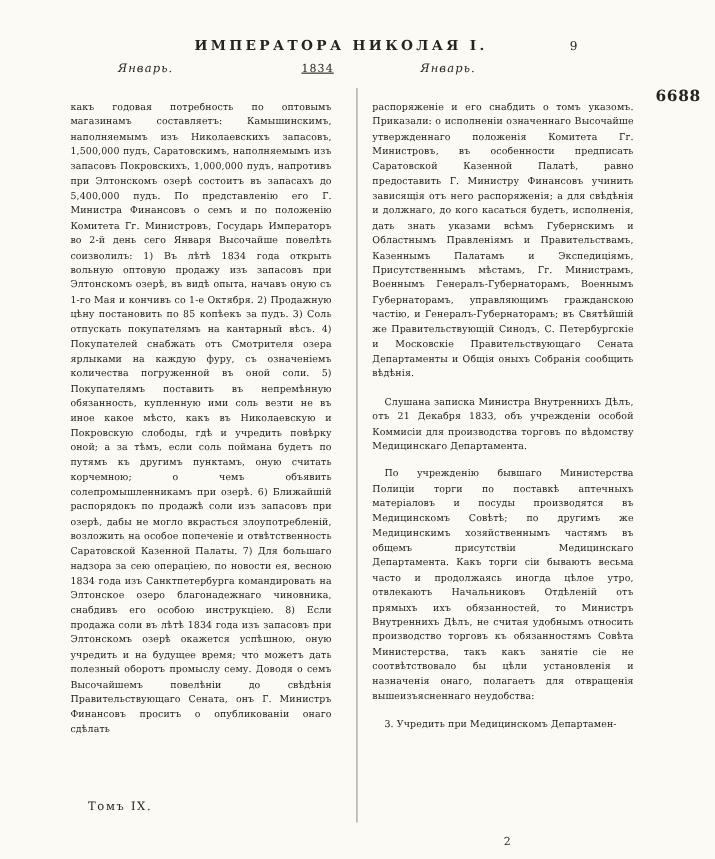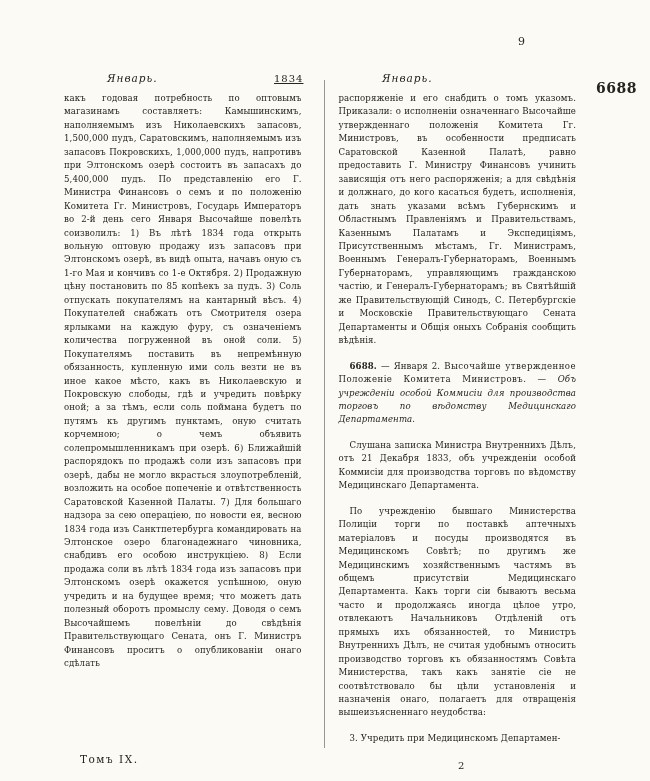--- a/index.html
+++ b/index.html
@@ -17,21 +17,21 @@
     position:absolute;top:33px;left:95px;width:430px;
     text-align:center;
     font-size:12.5px;font-weight:bold;letter-spacing:3px;
     white-space:nowrap;
   }
   .page-number{
     position:absolute;top:35px;left:518px;
     font-size:11px;
   }
   .subheader{
-    position:absolute;top:56px;left:52px;width:540px;height:16px;margin-top:16px;
+    position:absolute;top:56px;left:52px;width:540px;height:16px;
   }
   .month-left{position:absolute;left:55px;top:0;font-style:italic;font-size:10.5px;letter-spacing:1px;}
   .year-center{position:absolute;left:222px;top:1px;font-size:10px;letter-spacing:1px;text-decoration:underline;}
   .month-right{position:absolute;left:330px;top:0;font-style:italic;font-size:10.5px;letter-spacing:1px;}
   .margin-entry-number{
     position:absolute;top:80px;left:596px;
     font-size:14px;font-weight:bold;letter-spacing:.5px;
   }
   .columns{
     position:absolute;top:80px;left:52px;
@@ -49,52 +49,52 @@
   }
   .col-left{padding-right:10px;border-right:1px solid #9b968c;}
   .col-right{padding-left:2px;}
   .col p{margin:12px;}
   .col p.indent{text-indent:11px;}
   .entry-heading{text-indent:11px;margin-top:1px;}
   .entry-number{font-weight:bold;}
   .entry-type{letter-spacing:.45px;}
   .entry-subject{font-style:italic;}
   .footer-volume{
-    position:absolute;top:753px;left:80px;
+    position:absolute;top:727px;left:80px;
     font-size:10.5px;letter-spacing:1.5px;text-align:center;
   }
   .footer-signature{
     position:absolute;top:760px;left:458px;
     font-size:10px;
   }
 </style>
 </head>
 <body>
 
 <div class="page">
 
+  <div class="running-title">ИМПЕРАТОРА НИКОЛАЯ I.</div>
   <div class="page-number">9</div>
 
   <div class="subheader">
     <span class="month-left">Январь.</span>
     <span class="year-center">1834</span>
     <span class="month-right">Январь.</span>
   </div>
 
   <div class="margin-entry-number">6688</div>
 
   <div class="columns">
 
     <div class="col col-left">
       <p>какъ годовая потребность по оптовымъ магазинамъ составляетъ: Камышинскимъ, наполняемымъ изъ Николаевскихъ запасовъ, 1,500,000 пудъ, Саратовскимъ, наполняемымъ изъ запасовъ Покровскихъ, 1,000,000 пудъ, напротивъ при Элтонскомъ озерѣ состоитъ въ запасахъ до 5,400,000 пудъ. По представленію его Г. Министра Финансовъ о семъ и по положенію Комитета Гг. Министровъ, Государь Императоръ во 2-й день сего Января Высочайше повелѣть соизволилъ: 1) Въ лѣтѣ 1834 года открыть вольную оптовую продажу изъ запасовъ при Элтонскомъ озерѣ, въ видѣ опыта, начавъ оную съ 1-го Мая и кончивъ со 1-е Октября. 2) Продажную цѣну постановить по 85 копѣекъ за пудъ. 3) Соль отпускать покупателямъ на кантарный вѣсъ. 4) Покупателей снабжать отъ Смотрителя озера ярлыками на каждую фуру, съ означеніемъ количества погруженной въ оной соли. 5) Покупателямъ поставить въ непремѣнную обязанность, купленную ими соль везти не въ иное какое мѣсто, какъ въ Николаевскую и Покровскую слободы, гдѣ и учредить повѣрку оной; а за тѣмъ, если соль поймана будетъ по путямъ къ другимъ пунктамъ, оную считать корчемною; о чемъ объявить солепромышленникамъ при озерѣ. 6) Ближайшій распорядокъ по продажѣ соли изъ запасовъ при озерѣ, дабы не могло вкрасться злоупотребленій, возложить на особое попеченіе и отвѣтственность Саратовской Казенной Палаты. 7) Для большаго надзора за сею операціею, по новости ея, весною 1834 года изъ Санктпетербурга командировать на Элтонское озеро благонадежнаго чиновника, снабдивъ его особою инструкціею. 8) Если продажа соли въ лѣтѣ 1834 года изъ запасовъ при Элтонскомъ озерѣ окажется успѣшною, оную учредить и на будущее время; что можетъ дать полезный оборотъ промыслу сему. Доводя о семъ Высочайшемъ повелѣніи до свѣдѣнія Правительствующаго Сената, онъ Г. Министръ Финансовъ проситъ о опубликованіи онаго сдѣлать</p>
     </div>
 
     <div class="col col-right">
       <p>распоряженіе и его снабдить о томъ указомъ. Приказали: о исполненіи означеннаго Высочайше утвержденнаго положенія Комитета Гг. Министровъ, въ особенности предписать Саратовской Казенной Палатѣ, равно предоставить Г. Министру Финансовъ учинить зависящія отъ него распоряженія; а для свѣдѣнія и должнаго, до кого касаться будетъ, исполненія, дать знать указами всѣмъ Губернскимъ и Областнымъ Правленіямъ и Правительствамъ, Казеннымъ Палатамъ и Экспедиціямъ, Присутственнымъ мѣстамъ, Гг. Министрамъ, Военнымъ Генералъ-Губернаторамъ, Военнымъ Губернаторамъ, управляющимъ гражданскою частію, и Генералъ-Губернаторамъ; въ Святѣйшій же Правительствующій Синодъ, С. Петербургскіе и Московскіе Правительствующаго Сената Департаменты и Общія оныхъ Собранія сообщить вѣдѣнія.</p>
-      <p class="entry-heading"><span class="entry-number">6688.</span><span> — Января 2. </span><span class="entry-type">Высочайше утвержденное Положеніе Комитета Министровъ. — </span><span class="entry-subject">Объ учрежденіи особой Коммисіи для производства торговъ по вѣдомству Медицинскаго Департамента.</span></p>
       <p class="indent">Слушана записка Министра Внутреннихъ Дѣлъ, отъ 21 Декабря 1833, объ учрежденіи особой Коммисіи для производства торговъ по вѣдомству Медицинскаго Департамента.</p>
       <p class="indent">По учрежденію бывшаго Министерства Полиціи торги по поставкѣ аптечныхъ матеріаловъ и посуды производятся въ Медицинскомъ Совѣтѣ; по другимъ же Медицинскимъ хозяйственнымъ частямъ въ общемъ присутствіи Медицинскаго Департамента. Какъ торги сіи бываютъ весьма часто и продолжаясь иногда цѣлое утро, отвлекаютъ Начальниковъ Отдѣленій отъ прямыхъ ихъ обязанностей, то Министръ Внутреннихъ Дѣлъ, не считая удобнымъ относить производство торговъ къ обязанностямъ Совѣта Министерства, такъ какъ занятіе сіе не соотвѣтствовало бы цѣли установленія и назначенія онаго, полагаетъ для отвращенія вышеизъясненнаго неудобства:</p>
       <p class="indent">3. Учредить при Медицинскомъ Департамен-</p>
     </div>
 
   </div>
 
   <div class="footer-volume">Томъ IX.</div>
   <div class="footer-signature">2</div>
 

